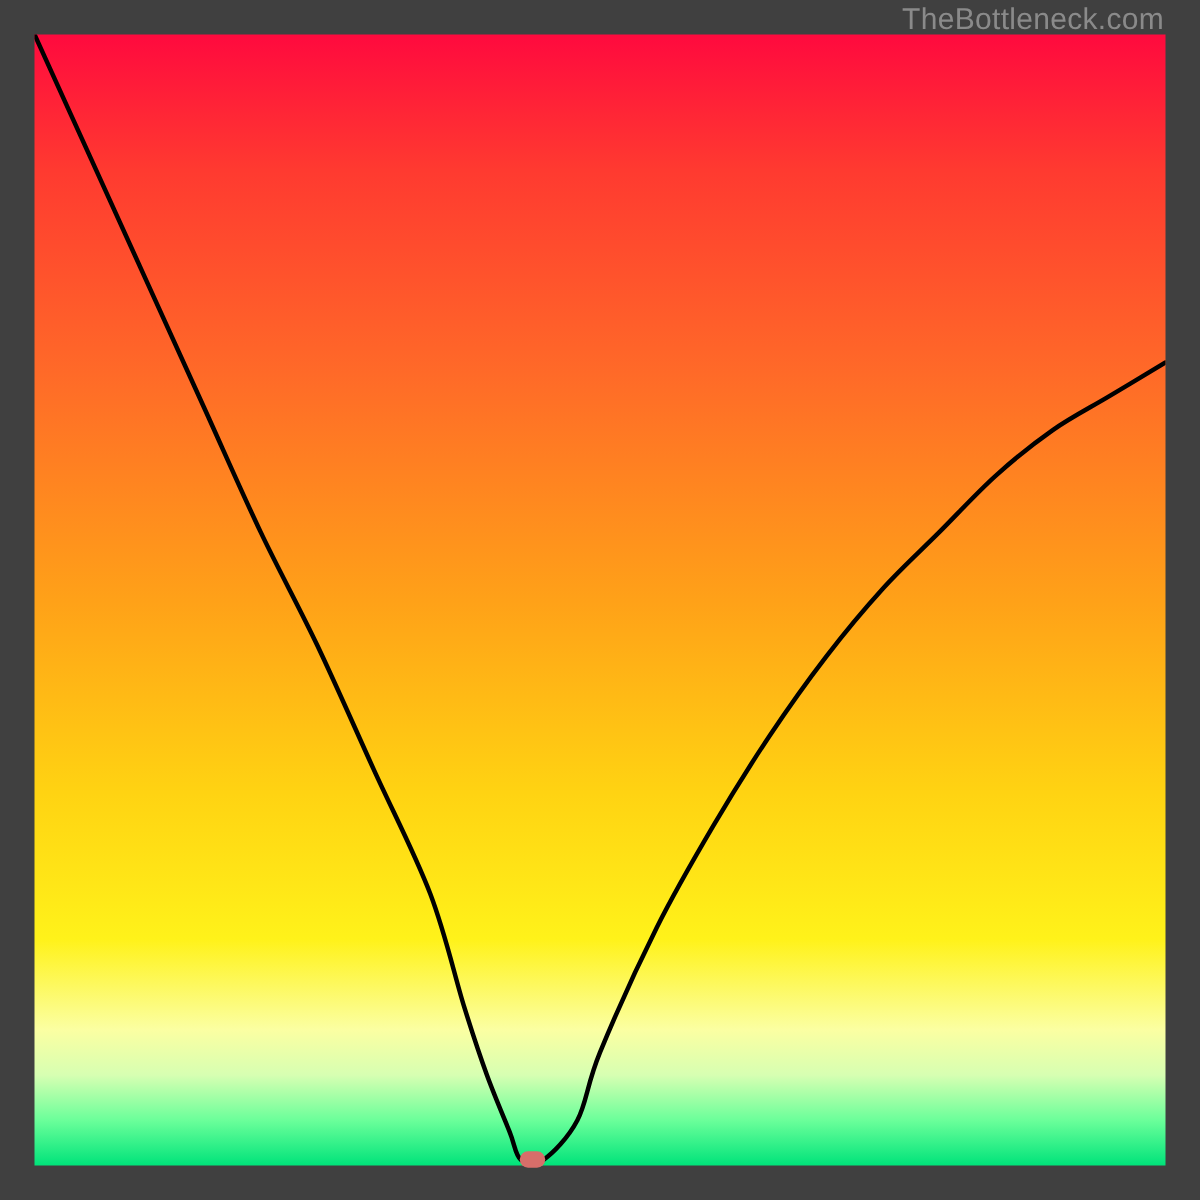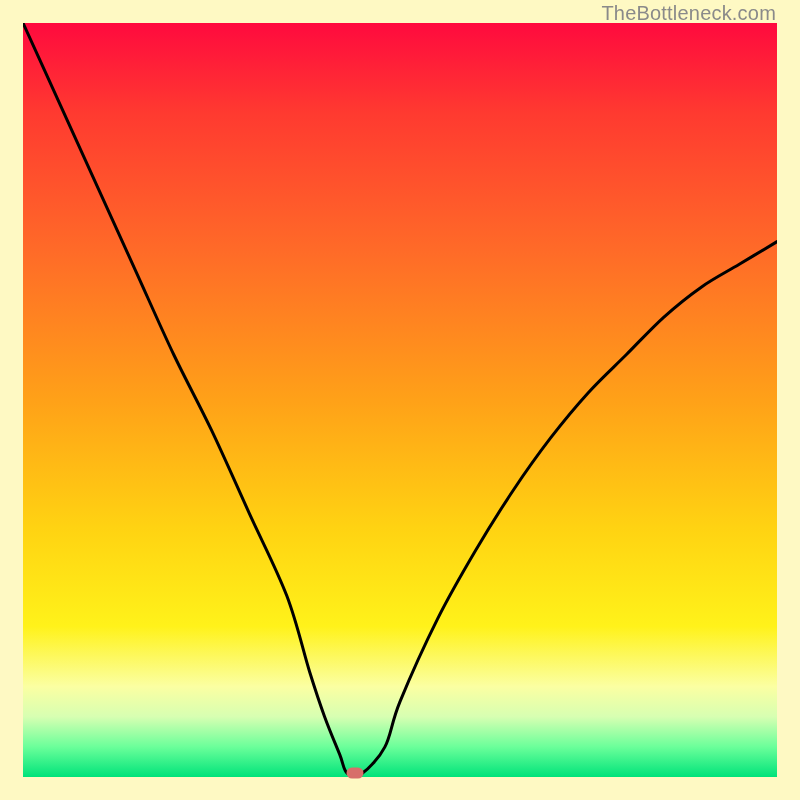--- a/index.html
+++ b/index.html
@@ -10,21 +10,21 @@
     background: #000;
     overflow: hidden;
     font-family: Arial, Helvetica, sans-serif;
   }
   .frame {
     position: absolute;
     left: 0;
     top: 0;
     width: 800px;
     height: 800px;
-    background: #fef9c3;
+    background: #404040;
   }
   .plot {
     position: absolute;
     left: 23px;
     top: 23px;
     width: 754px;
     height: 754px;
     
     background: linear-gradient(
       to bottom,

